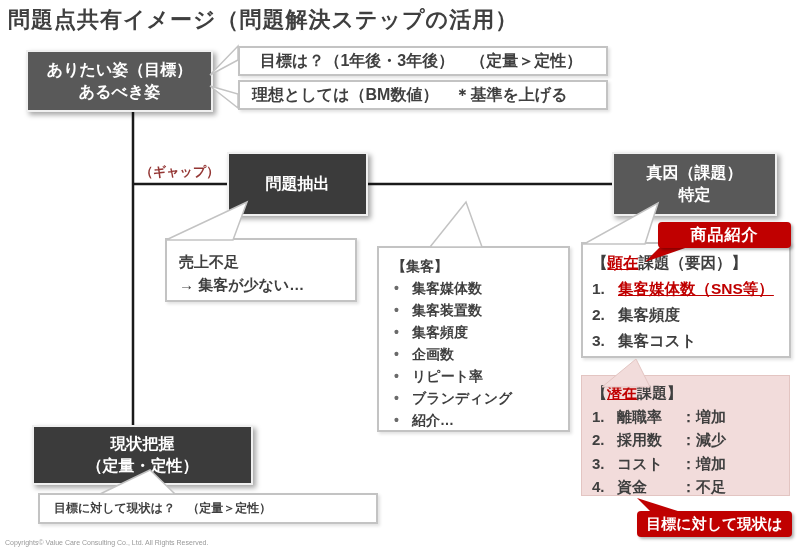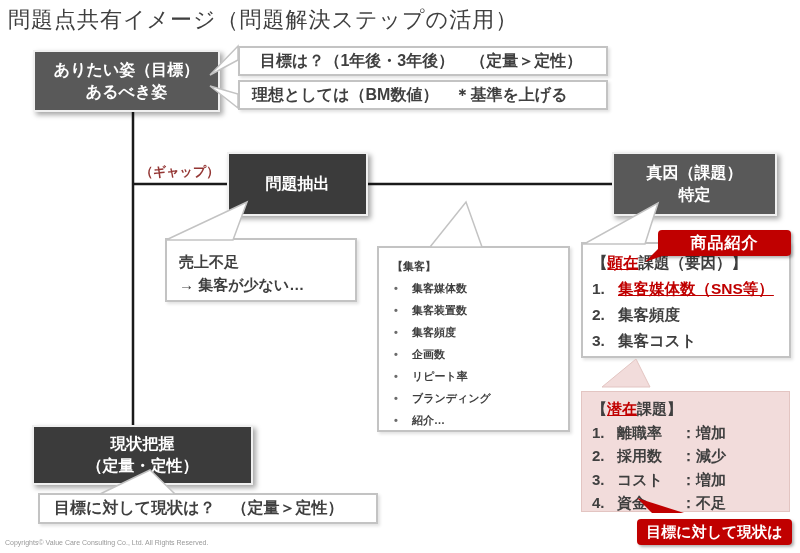--- a/index.html
+++ b/index.html
@@ -2,64 +2,64 @@
 <html><head>
 <meta charset="utf-8">
 <style>
   html,body{margin:0;padding:0;background:#fff;}
   .canvas{
     position:relative;width:800px;height:553px;background:#ffffff;overflow:hidden;
     font-family:"Liberation Sans",sans-serif;color:#3f3f3f;
   }
   .abs{position:absolute;box-sizing:border-box;}
   .title{
-    left:8px;top:5px;font-size:22px;font-weight:normal;color:#3f3f3f;letter-spacing:1px;white-space:nowrap;
+    left:8px;top:5px;font-size:22px;font-weight:bold;color:#3f3f3f;letter-spacing:1px;white-space:nowrap;
   }
   svg.layer{position:absolute;left:0;top:0;width:800px;height:553px;pointer-events:none;}
   .z1{z-index:1}.z2{z-index:2}.z3{z-index:3}.z4{z-index:4}
 
   .darkbox{
     background:#3b3b3b;color:#fff;border:2px solid #f0f0f0;
     box-shadow:3px 3px 5px rgba(0,0,0,.35);
     display:flex;flex-direction:column;align-items:center;justify-content:center;
     font-weight:bold;text-align:center;line-height:1.4;
   }
   .mediumbox{background:#595959;}
   .whitebox{
     background:#fff;border:2px solid #c3c3c3;box-shadow:2px 2px 3px rgba(0,0,0,.12);
     font-weight:bold;color:#3f3f3f;
   }
-  .goal-box{left:33px;top:50px;width:187px;height:62px;font-size:16px;}
+  .goal-box{left:26px;top:50px;width:187px;height:62px;font-size:16px;}
   .note1{left:238px;top:46px;width:370px;height:30px;font-size:16px;display:flex;align-items:center;padding-left:20px;white-space:nowrap;}
   .note2{left:238px;top:80px;width:370px;height:30px;font-size:16px;display:flex;align-items:center;padding-left:12px;white-space:nowrap;}
   .gap-label{left:140px;top:163px;font-size:13px;font-weight:bold;color:#943634;white-space:nowrap;}
   .step1{left:227px;top:152px;width:141px;height:64px;font-size:16px;}
   .step2{left:418px;top:152px;width:167px;height:64px;font-size:16px;}
   .step3{left:612px;top:152px;width:165px;height:64px;font-size:16px;}
   .sales-note{left:165px;top:238px;width:192px;height:64px;font-size:15px;padding:10px 8px 0 12px;line-height:1.55;white-space:nowrap;}
-  .attraction{left:377px;top:246px;width:193px;height:186px;font-size:11px;padding:7px 6px 0 13px;line-height:22px;}
+  .attraction{left:377px;top:246px;width:193px;height:186px;font-size:14px;padding:7px 6px 0 13px;line-height:22px;}
   .bullet-row{display:flex;}
   .bullet-dot{width:18px;color:#6a6a6a;flex:0 0 18px;text-align:left;padding-left:2px;}
   .explicit{left:581px;top:242px;width:210px;height:116px;font-size:15.5px;padding:6px 4px 0 9px;line-height:26px;white-space:nowrap;}
   .red-hl{color:#c00000;text-decoration:underline;}
   .item-row{display:flex;}
   .item-num{flex:0 0 26px;}
   .item-hl{color:#c00000;text-decoration:underline;}
-  .latent{left:581px;top:391px;width:209px;height:121px;background:#f2dcdb;border:1px solid #e3c5c2;
+  .latent{left:581px;top:375px;width:209px;height:121px;background:#f2dcdb;border:1px solid #e3c5c2;
     font-size:15px;font-weight:bold;color:#3f3f3f;padding:5px 4px 0 10px;line-height:23.5px;white-space:nowrap;}
   .latent .item-num{flex:0 0 25px;}
   .item-label{flex:0 0 64px;}
   .badge{
     background:#c00000;color:#fff;font-weight:bold;border-radius:4px;
-    display:flex;align-items:center;justify-content:center;box-shadow:2px 2px 3px rgba(0,0,0,.3);margin-top:8px;
+    display:flex;align-items:center;justify-content:center;box-shadow:2px 2px 3px rgba(0,0,0,.3);
   }
   .product-badge{left:658px;top:222px;width:133px;height:26px;font-size:16px;letter-spacing:1px;}
   .consulting-badge{left:637px;top:511px;width:155px;height:26px;font-size:15px;}
   .current-box{left:32px;top:425px;width:221px;height:60px;font-size:16px;}
-  .current-note{left:38px;top:493px;width:340px;height:31px;font-size:16px;display:flex;align-items:center;padding-left:14px;white-space:nowrap;}
+  .current-note{left:38px;top:493px;width:340px;height:31px;font-size:12px;display:flex;align-items:center;padding-left:14px;white-space:nowrap;}
   .copyright{left:5px;top:539px;font-size:7px;color:#999;}
 </style>
 </head>
 <body>
 
 <div class="canvas">
 
   <svg class="layer z1">
     <line x1="133" y1="112" x2="133" y2="426" stroke="#1a1a1a" stroke-width="2.5"></line>
     <line x1="133" y1="184" x2="622" y2="184" stroke="#1a1a1a" stroke-width="2.5"></line>

